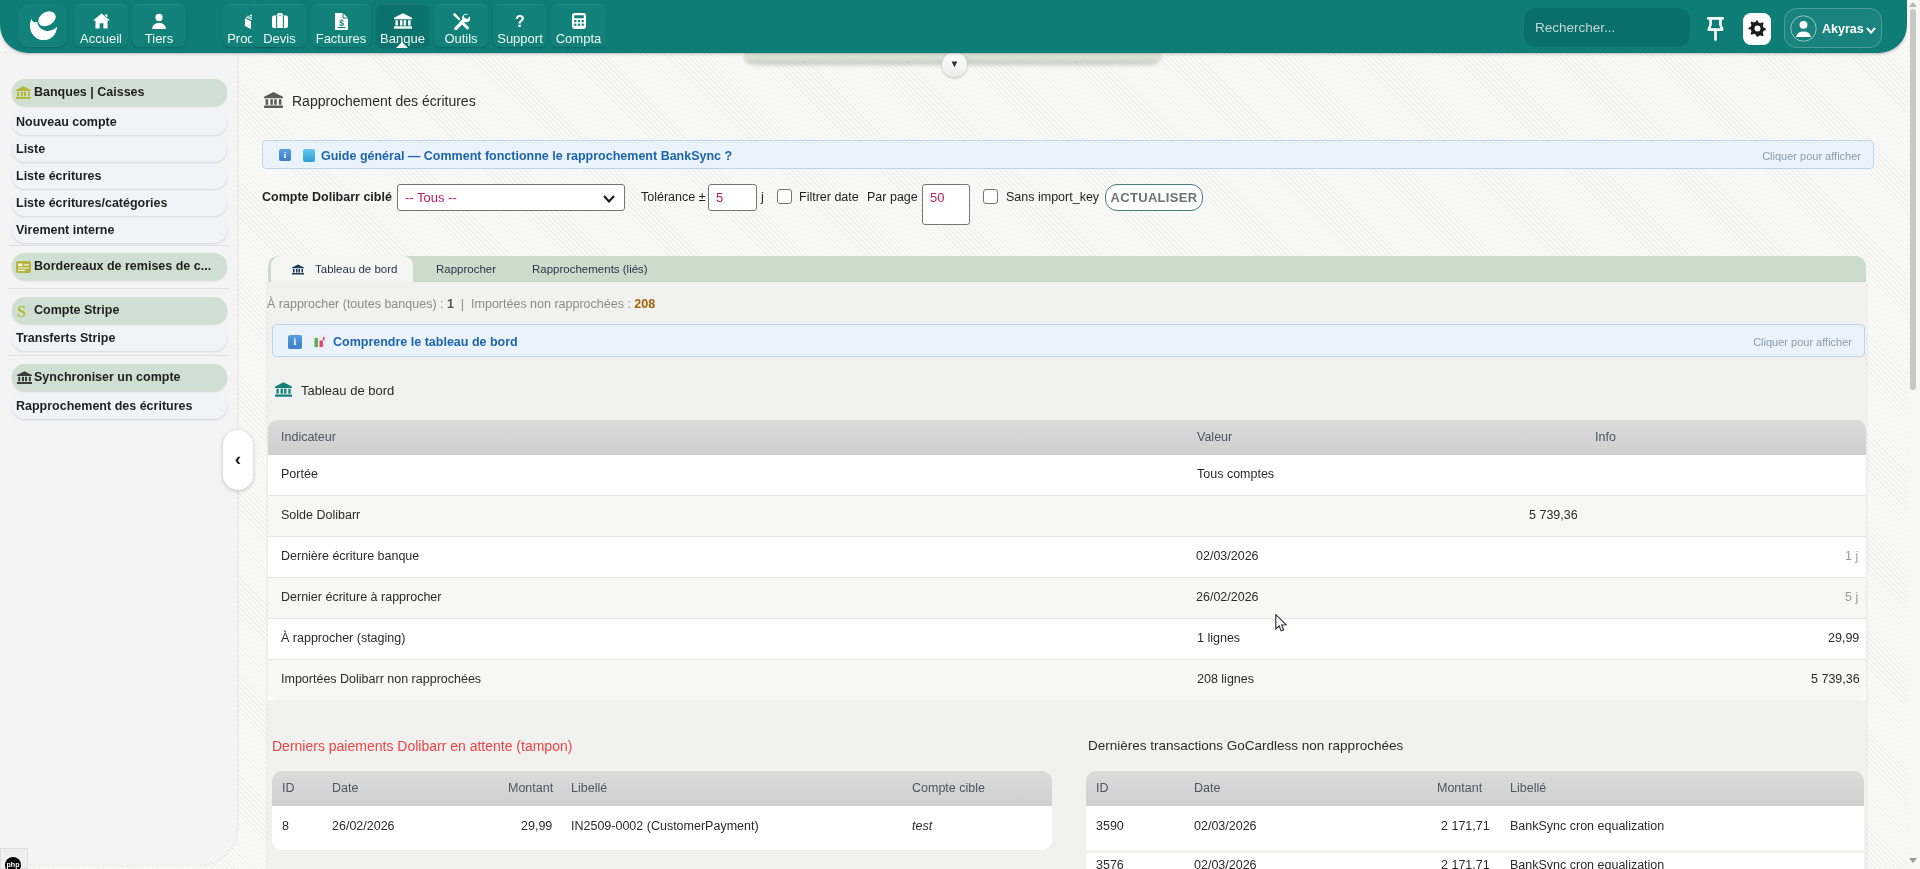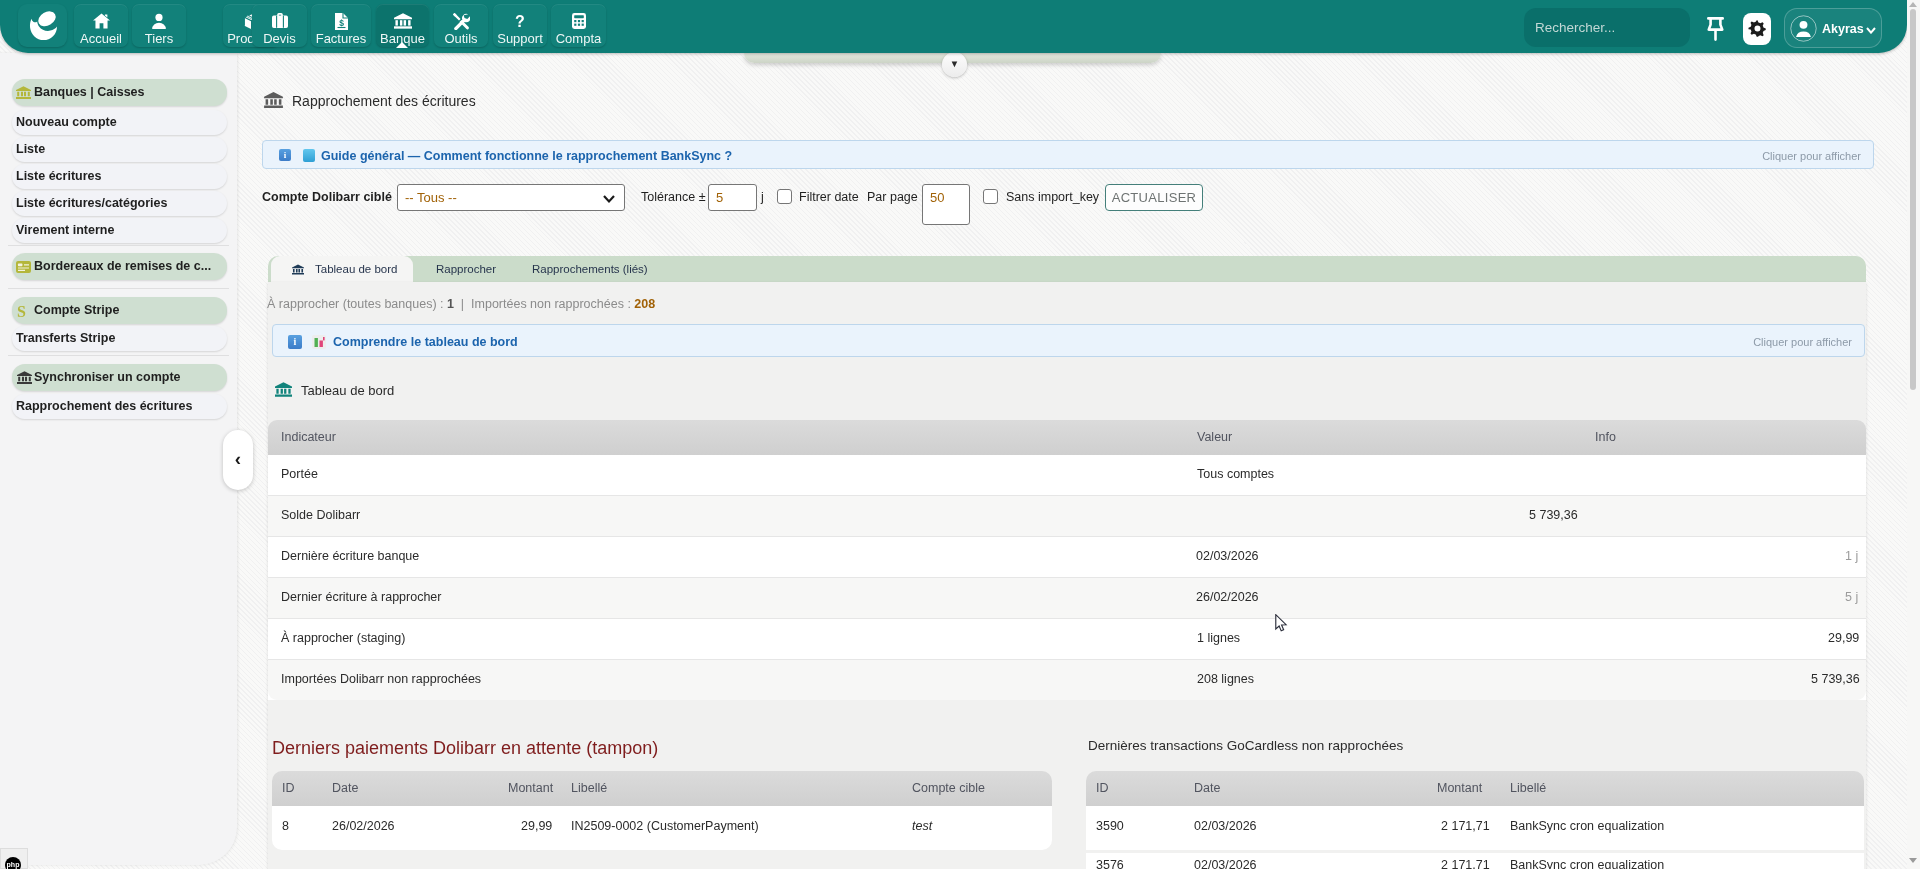--- a/index.html
+++ b/index.html
@@ -100,25 +100,25 @@
 .bluebar {
   position:absolute; left:262px; width:1612px; height:29px;
   background:#eaf3fc; border:1px solid #bdd6ec; border-radius:4px;
 }
 .bluebar .btxt { position:absolute; font-size:12.5px; font-weight:bold; color:#1c64ad; top:5px; }
 .bluebar .clicktxt { position:absolute; right:12px; top:9px; font-size:11px; color:#8d9aa8; }
 .icsq { position:absolute; width:12px; height:12px; border-radius:2px; background:linear-gradient(#58a0e0,#3c7cc8); color:#fff; font-size:9px; font-weight:bold; text-align:center; line-height:12px; font-family:"Liberation Serif",serif; }
 
 
 .flabel { position:absolute; font-size:12.5px; color:#1f1f1f; }
-.finput { position:absolute; background:#fff; border:1px solid #767676; border-radius:3px; font-size:13px; color:#a16207; padding-left:7px; }
+.finput { position:absolute; background:#fff; border:1px solid #767676; border-radius:3px; font-size:13px; color:#be185d; padding-left:7px; }
 #btn-actualiser {
   position:absolute; left:1105px; top:184px; width:98px; height:27px;
-  background:#fdfdfd; border:1px solid #447f7a; border-radius:4px;
-  font-size:13px; font-weight:normal; color:#6e7372; text-align:center; line-height:25px;
+  background:#fdfdfd; border:1px solid #447f7a; border-radius:12px;
+  font-size:13px; font-weight:bold; color:#6e7372; text-align:center; line-height:25px;
   letter-spacing:0.3px;
 }
 
 
 #tabbar {
   position:absolute; left:268px; top:256px; width:1598px; height:26px;
   background:#cbdcca; border-radius:10px 10px 0 0;
 }
 #tab-active {
   position:absolute; left:271px; top:256px; width:142px; height:26px;
@@ -368,21 +368,21 @@
 <div class="td" style="left:281px; top:590px;">Dernier écriture à rapprocher</div>
 <div class="td" style="left:1196px; top:590px;">26/02/2026</div>
 <div class="td" style="left:1845px; top:590px; color:#9b9b9b;">5 j</div>
 <div class="td" style="left:281px; top:631px;">À rapprocher (staging)</div>
 <div class="td" style="left:1197px; top:631px;">1 lignes</div>
 <div class="td" style="left:1828px; top:631px;">29,99</div>
 <div class="td" style="left:281px; top:672px;">Importées Dolibarr non rapprochées</div>
 <div class="td" style="left:1197px; top:672px;">208 lignes</div>
 <div class="td" style="left:1811px; top:672px;">5 739,36</div>
 
-<div style="position:absolute; left:272px; top:738px; font-size:18px; color:#7f1d1d;">Derniers paiements Dolibarr en attente (tampon)</div>
+<div style="position:absolute; left:272px; top:738px; font-size:14px; color:#ef4444;">Derniers paiements Dolibarr en attente (tampon)</div>
 <div class="tblhead" style="left:272px; top:771px; width:780px; height:35px; border-radius:10px 10px 0 0;"></div>
 <div class="th" style="left:282px; top:781px;">ID</div>
 <div class="th" style="left:332px; top:781px;">Date</div>
 <div class="th" style="left:508px; top:781px;">Montant</div>
 <div class="th" style="left:571px; top:781px;">Libellé</div>
 <div class="th" style="left:912px; top:781px;">Compte cible</div>
 <div style="position:absolute; left:272px; top:806px; width:780px; height:44px; background:#fff; border-radius:0 0 10px 10px;"></div>
 <div class="td" style="left:282px; top:819px;">8</div>
 <div class="td" style="left:332px; top:819px;">26/02/2026</div>
 <div class="td" style="left:521px; top:819px;">29,99</div>

